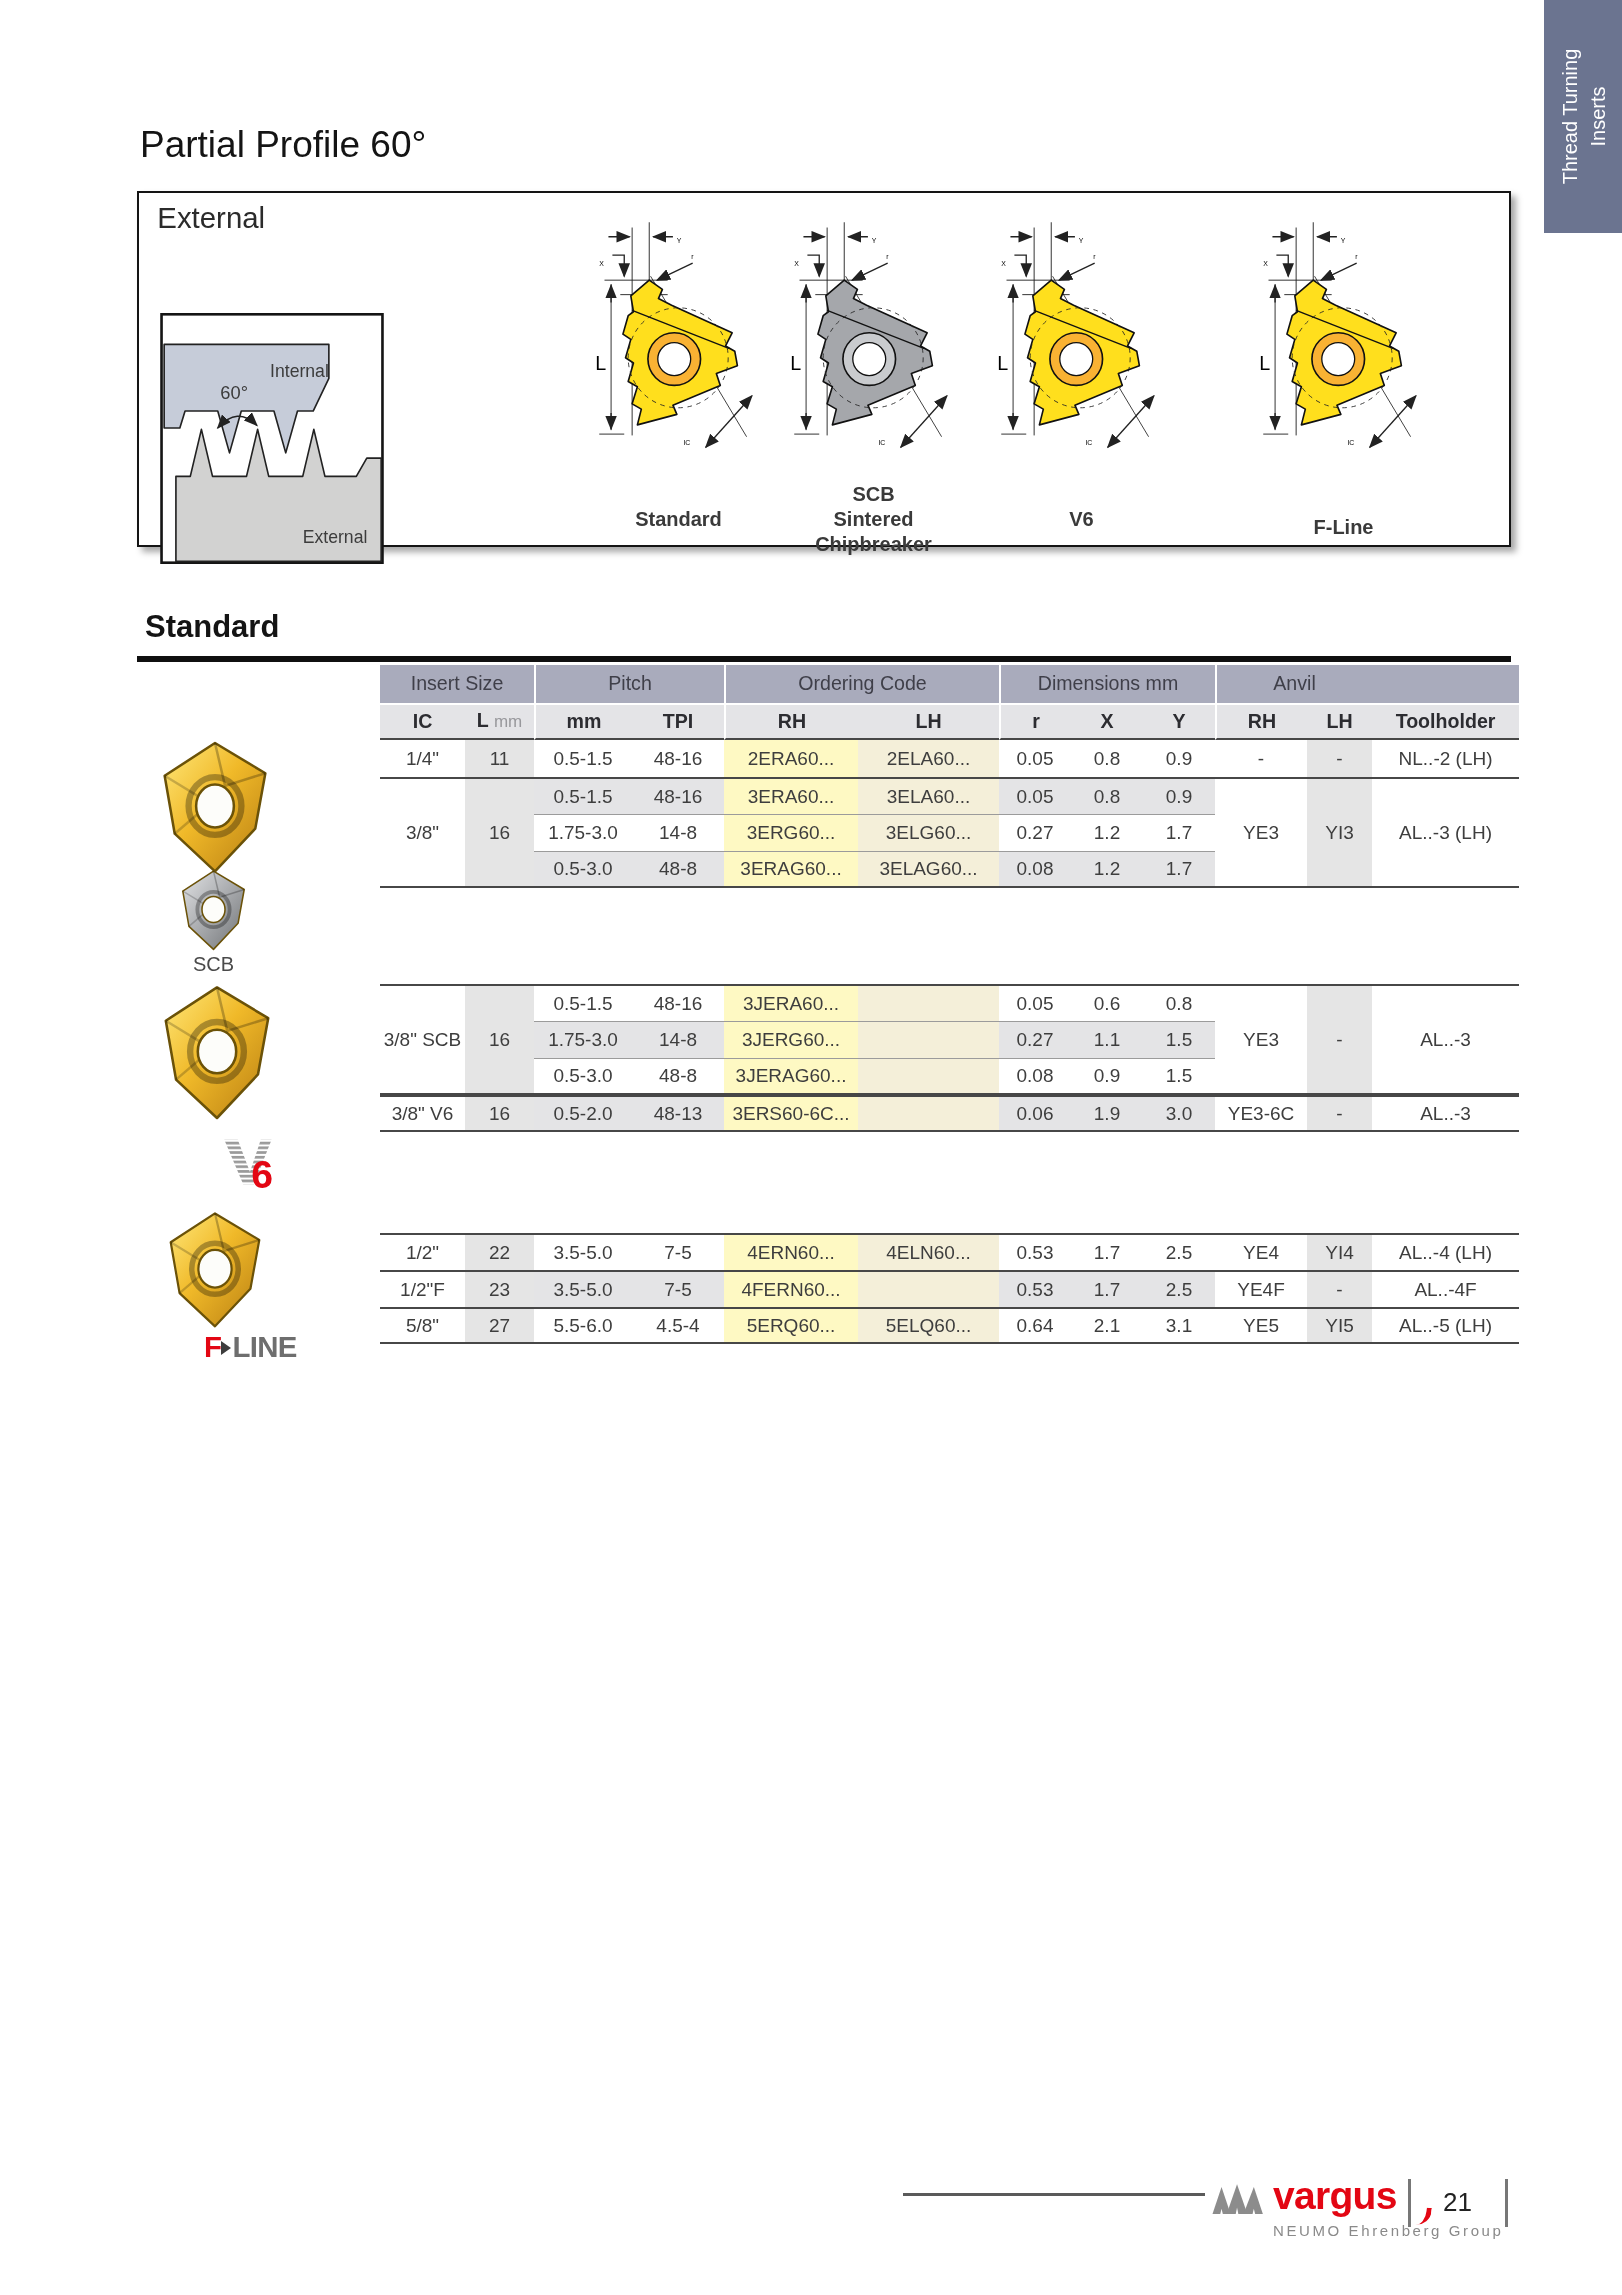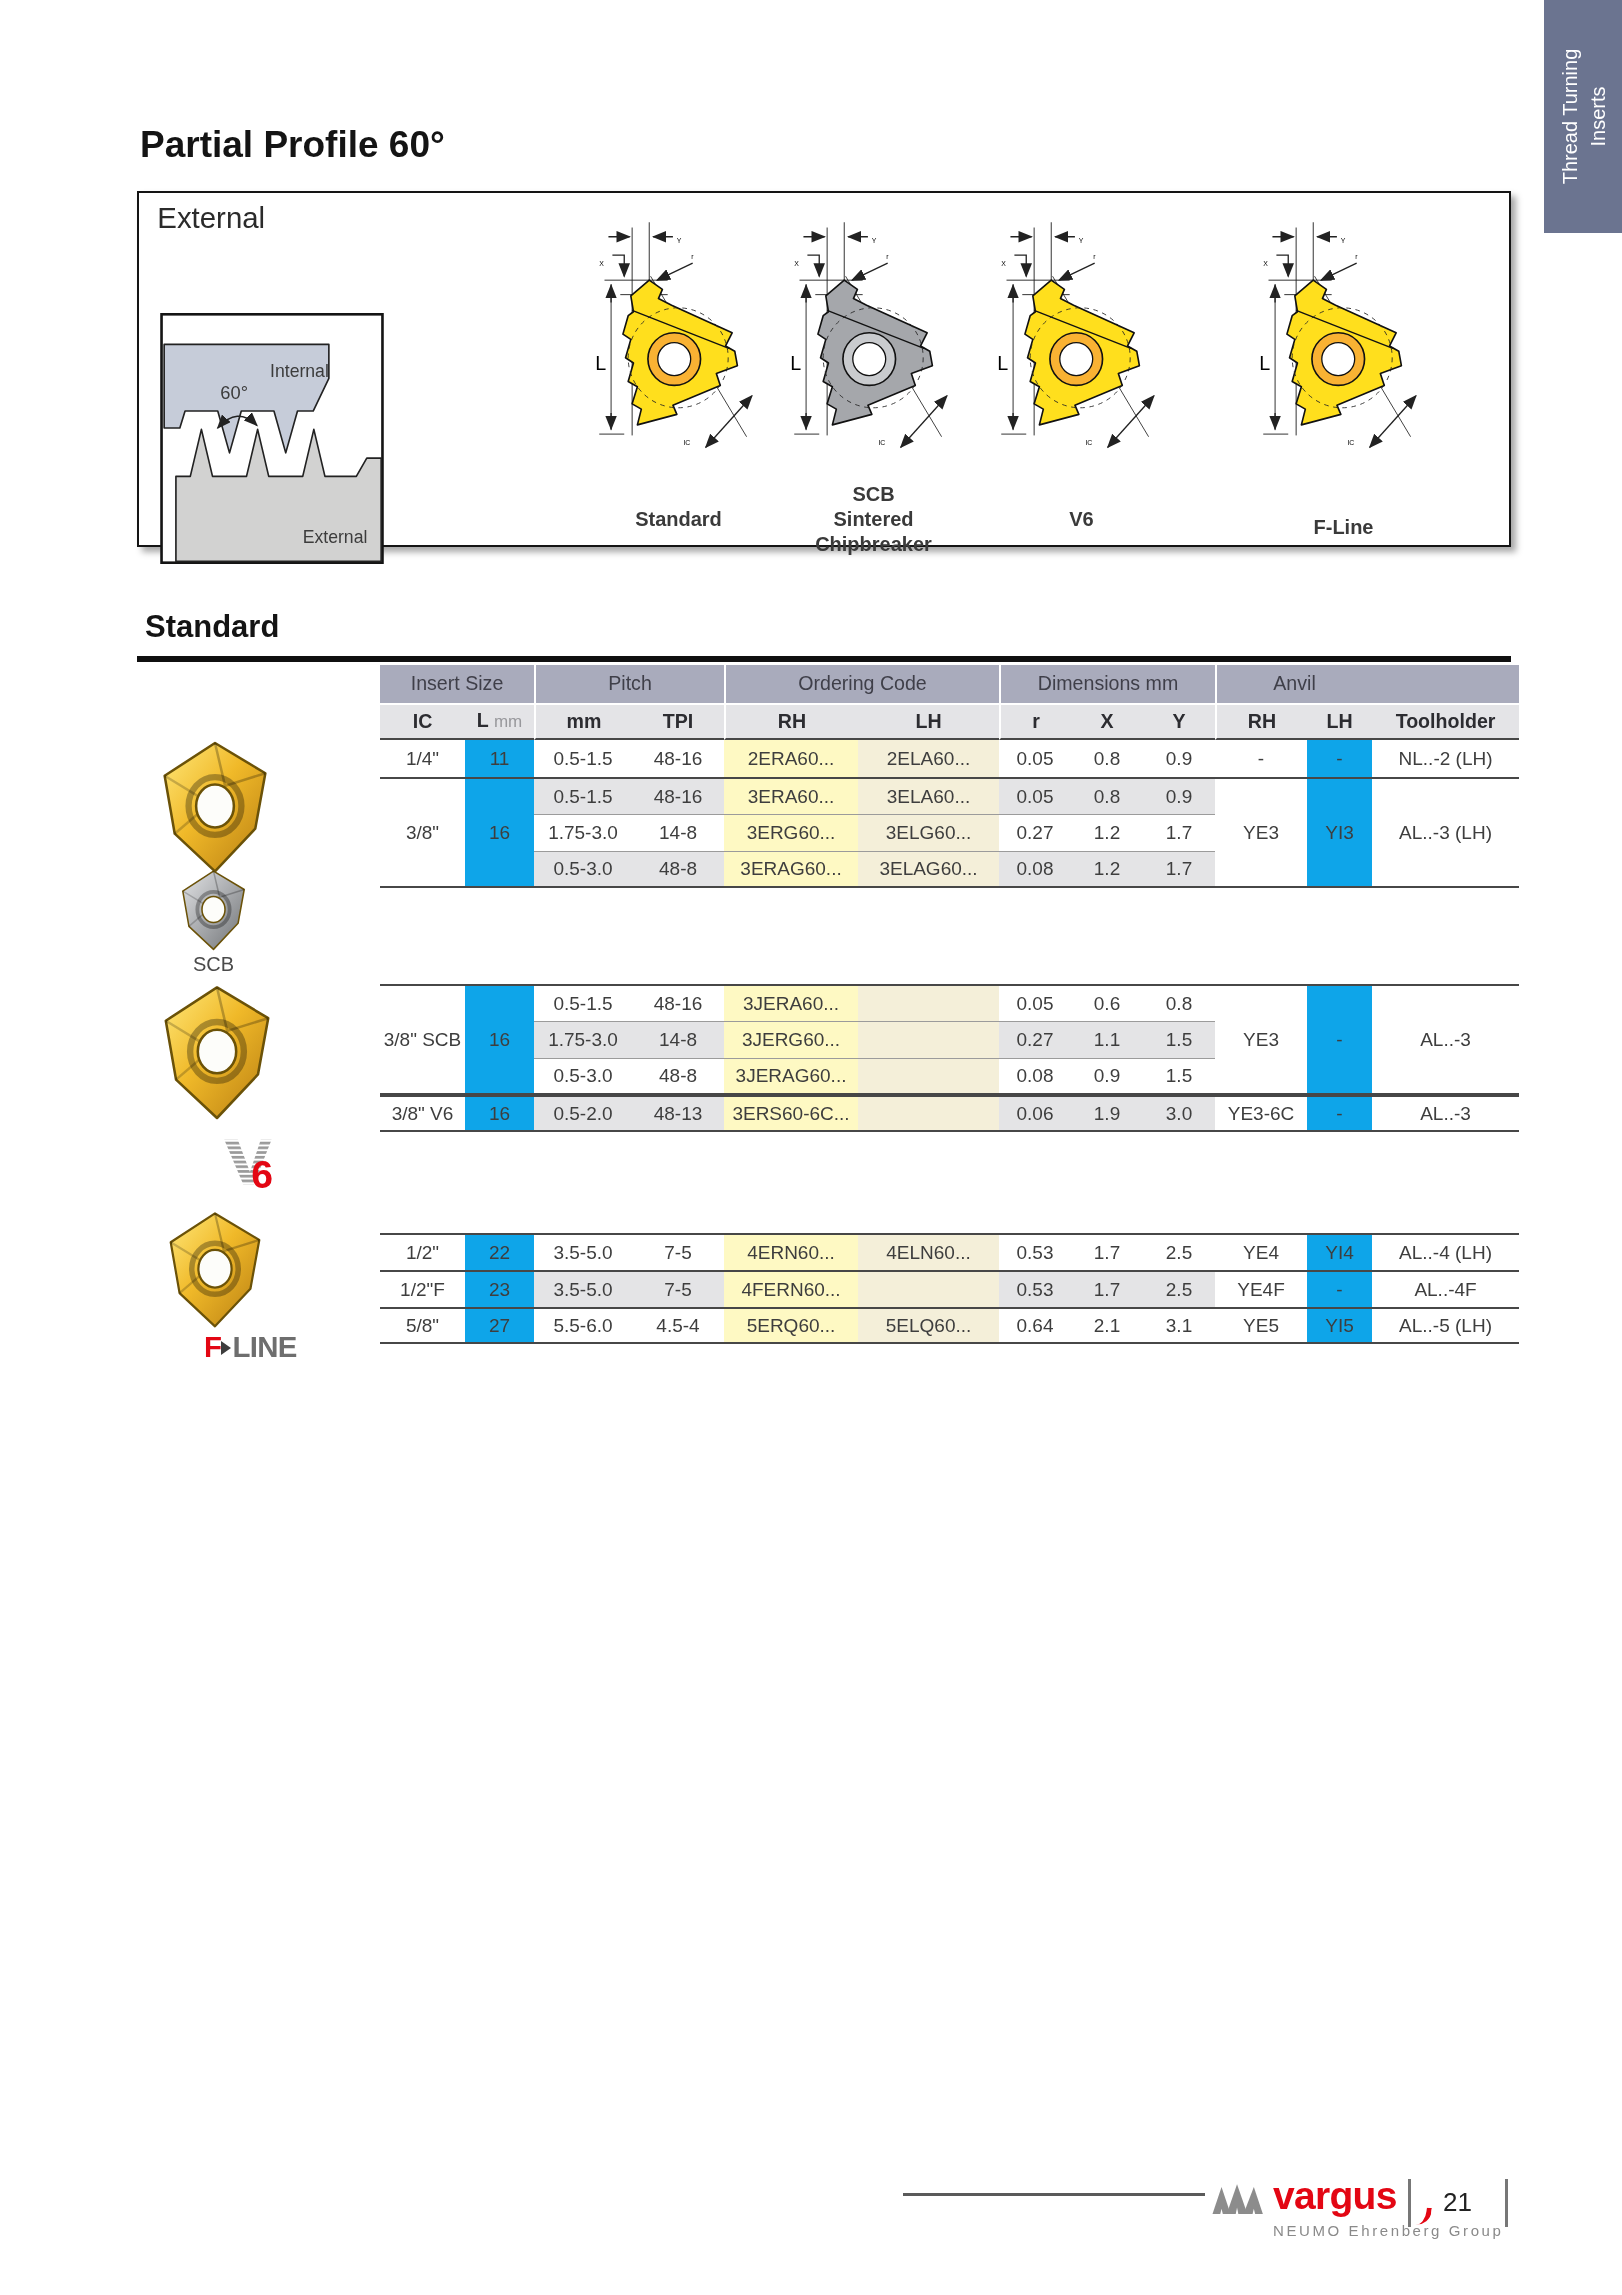--- a/index.html
+++ b/index.html
@@ -7,21 +7,21 @@
         font-family:"Liberation Sans",sans-serif;overflow:hidden}
 
   
   .tab{position:absolute;left:1544px;top:0;width:79px;height:233px;background:#6b7490}
   .tab-inner{position:absolute;left:0;top:0;width:233px;height:79px;
              transform-origin:0 0;transform:rotate(-90deg) translateX(-233px);
              display:flex;flex-direction:column;justify-content:center;align-items:center;
              color:#fff;font-size:20px;line-height:28px;font-weight:400}
 
   
-  .title{position:absolute;left:140px;top:124px;font-size:37px;font-weight:bold;color:#141414}
+  .title{position:absolute;left:140px;top:124px;font-size:37px;font-weight:normal;color:#141414}
 
   
   .ext-box{position:absolute;left:137px;top:191px;width:1374px;height:356px;background:#fff;
            border:2.6px solid #141414;box-sizing:border-box;box-shadow:4.6px 5.2px 6.5px rgba(0,0,0,.35)}
   .ext-label{position:absolute;left:18.3px;top:7.9px;font-size:29.4px;color:#2b2b2b}
   .thread-svg{position:absolute;left:21px;top:120px;width:224px;height:251px}
   .dg{position:absolute;top:23.6px;width:177px;height:250px}
   .diagram-label{position:absolute;width:209px;text-align:center;font-size:20px;font-weight:bold;
                  color:#3a3a3a;line-height:25px}
 
@@ -33,21 +33,21 @@
   table.spec{position:absolute;left:380px;top:665px;width:1139px;table-layout:fixed;
              border-collapse:separate;border-spacing:0;font-size:19px;color:#3e3e3e}
   .spec td{box-sizing:border-box;text-align:center;vertical-align:middle;padding:0;line-height:21.6px}
   .gh td{background:#a9abbc;height:38px;font-size:19.6px;color:#3f3f49}
   .hgap td{height:2px;background:#fff}
   .sh td{background:#e4e4e7;height:35px;font-weight:bold;font-size:19.6px;color:#2c2c31;
          border-bottom:2px solid #474747}
   .sh .unit{font-weight:normal;color:#98989c;font-size:17px}
   .sepL{border-left:2.6px solid #fff}
   tr.row td{height:37px}
-  .w{background:#fff}.g{background:#e4e4e6}.lg{background:#0ea5e9}
+  .w{background:#fff}.g{background:#e4e4e6}.lg{background:#e5e5e5}
   .blue{background:#fef9c3}.cream{background:#f4efd9}
   tr.bt-strong td{border-top:2px solid #474747}
   td.t{border-top:1.3px solid #9b9b9b}
   td.bb{border-bottom:2px solid #474747}
   tr.gap td{background:#fff}
 
   
   .img-abs{position:absolute}
   .scb-caption{position:absolute;left:165px;top:953px;width:97px;text-align:center;
                font-size:20px;color:#4a4a4a}

